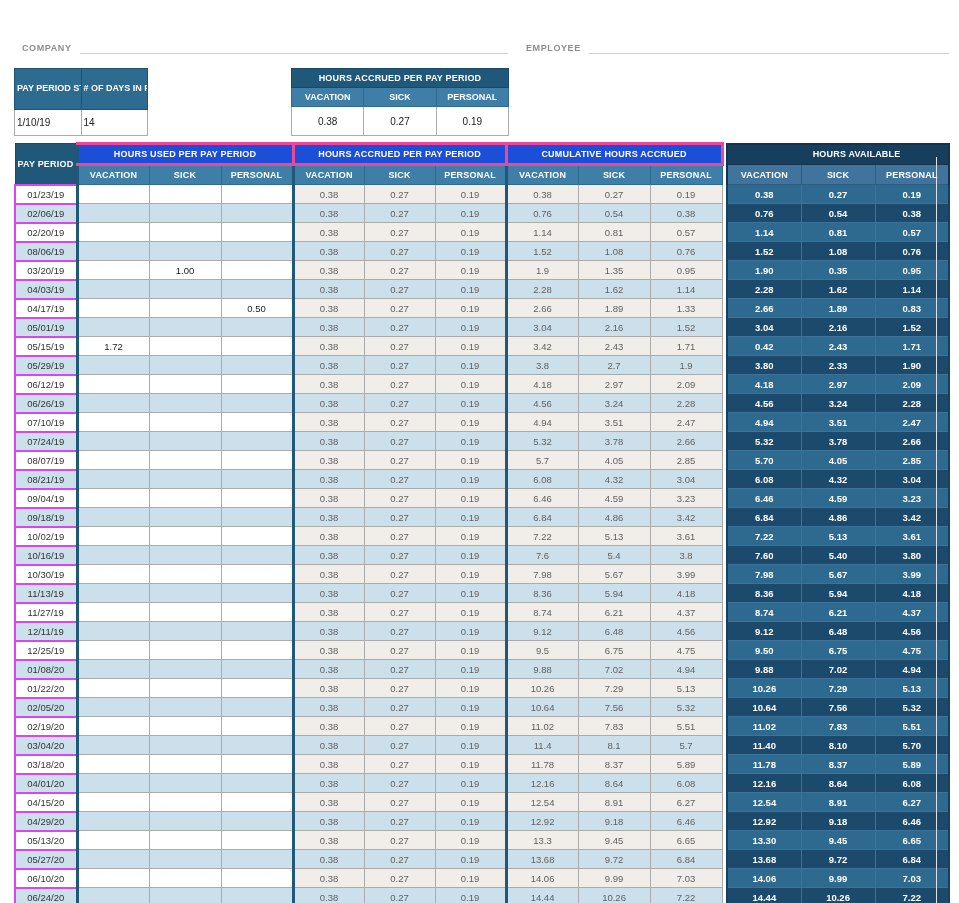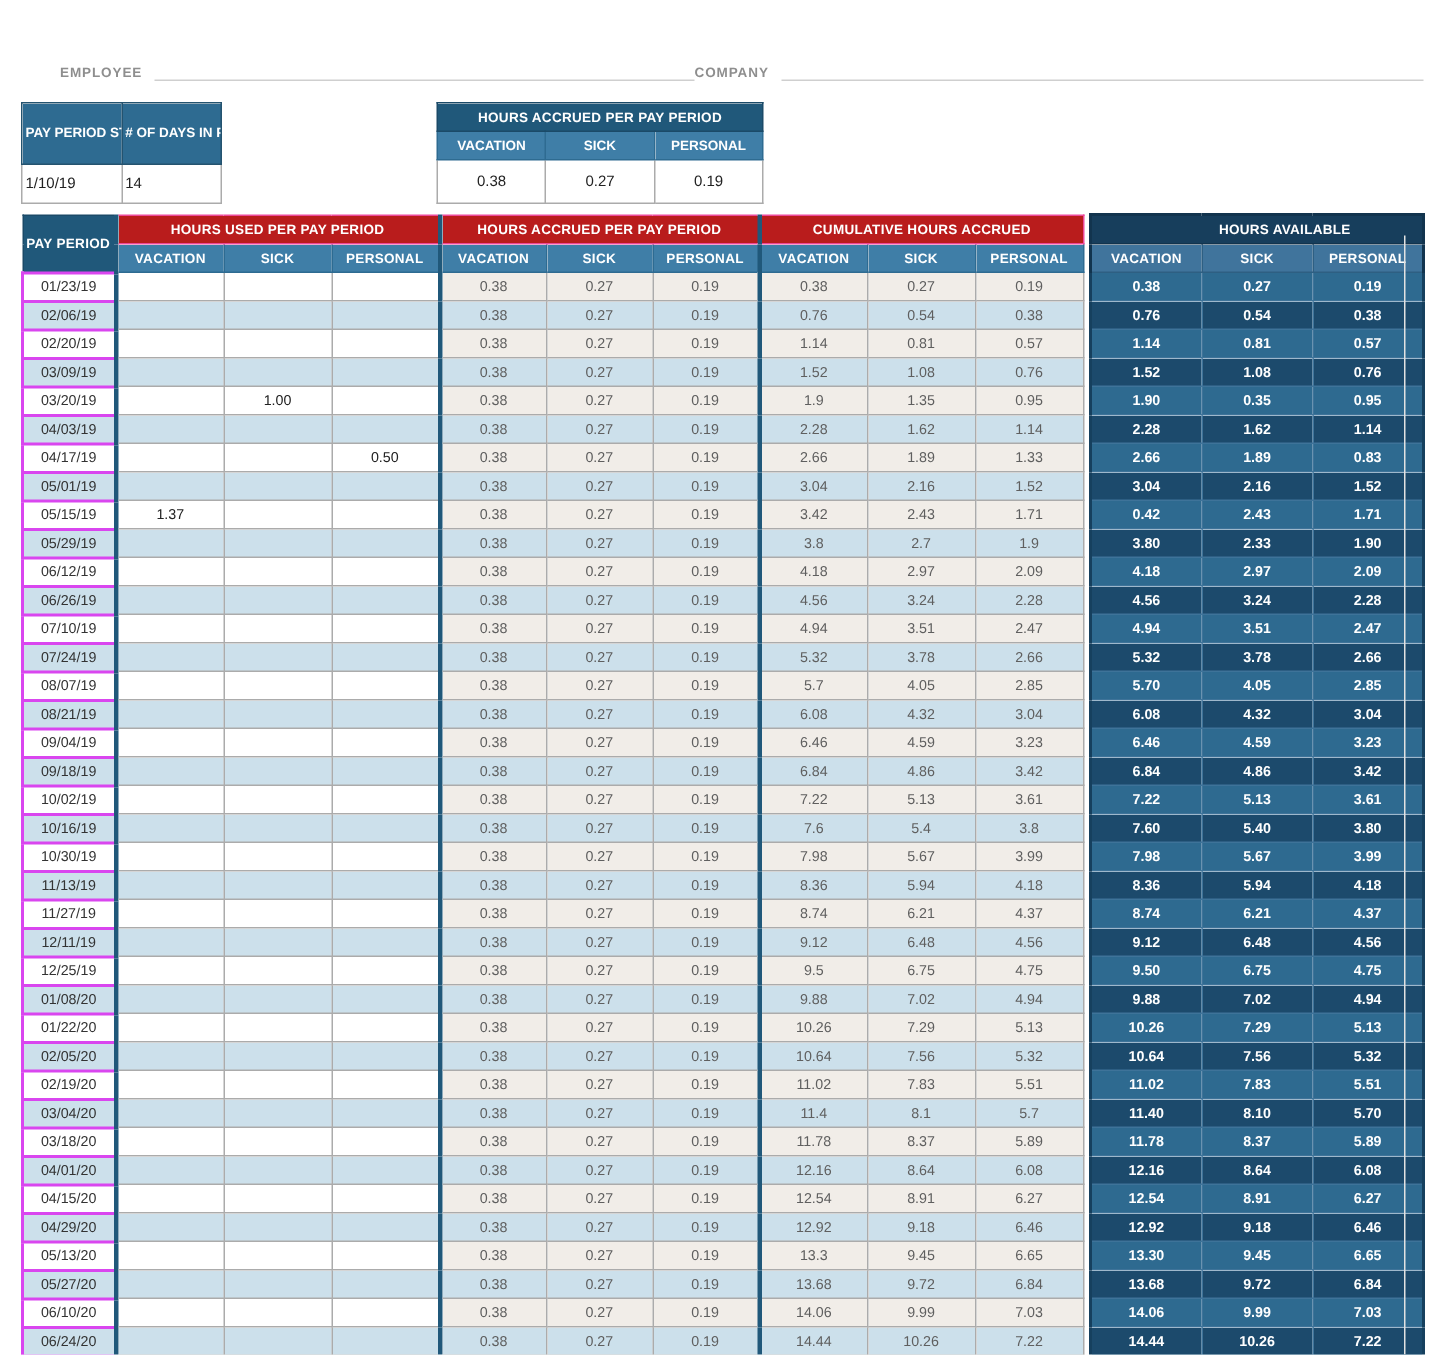--- a/index.html
+++ b/index.html
@@ -22,21 +22,21 @@
   .setup-table th{background:#2E6B91;color:#fff;font-size:9px;font-weight:bold;height:40px;border:1px solid #24536F;line-height:1.3;}
   .setup-table td{background:#fff;color:#222;font-size:10px;text-align:left;height:25px;border:1px solid #ABABAB;}
   .accrual-table{width:218px;margin-left:143px;}
   .accrual-table .t-title th{background:#20587A;color:#fff;font-size:9px;font-weight:bold;height:18px;border:1px solid #1B4A68;letter-spacing:0.2px;}
   .accrual-table .t-sub th{background:#3F7EA7;color:#fff;font-size:9px;font-weight:bold;height:18px;border:1px solid #2E6B91;}
   .accrual-table td{background:#fff;color:#222;font-size:10px;text-align:center;height:26px;border:1px solid #ABABAB;}
 
   .main-table{width:934px;margin-top:6px;}
   .main-table thead th{color:#fff;font-size:9px;font-weight:bold;letter-spacing:0.2px;}
   .h-date{background:#20587A;border:1px solid #1B4A68;line-height:1.35;}
-  .h-group{background:#b91c1c;border:1px solid #ec4899;height:18px;}
+  .h-group{background:#1d4ed8;border:3px solid #ec4899;height:18px;}
   .h-sub{background:#3F7EA7;border:1px solid #2E6B91;height:18px;}
   .h-group.avail{background:#173E5C;border:2px solid #12344E;border-bottom-width:1px;padding-left:39px;}
   .h-sub.avail{background:#40749C;border:1px solid #2E5F82;}
   .h-sub.avail.first{border-left:2px solid #12344E;}
   .h-sub.avail.last{border-right:2px solid #12344E;}
   .h-gap,.c-gap{background:#fff;border:none;padding:0;}
 
   .main-table tbody td{height:17px;font-size:9.5px;text-align:center;}
   .c-date{color:#333;border:2px solid #d946ef;}
   .c-used{color:#222;border:1px solid #ABABAB;}
@@ -59,26 +59,26 @@
   tbody tr:nth-child(even) .c-avail{background:#1C4A6C;}
 
   .right-line{position:absolute;left:936px;top:157px;height:746px;border-left:1px solid #E2E2E2;}
 </style>
 </head>
 <body>
 
 <div class="page">
 
   <div class="labels-row">
+    <div class="label-group company">
+      <span class="field-label">COMPANY</span>
+      <span class="field-line"></span>
+    </div>
     <div class="label-group employee">
       <span class="field-label">EMPLOYEE</span>
-      <span class="field-line"></span>
-    </div>
-    <div class="label-group company">
-      <span class="field-label">COMPANY</span>
       <span class="field-line"></span>
     </div>
   </div>
 
   <div class="top-tables">
     <table class="setup-table">
       <thead>
         <tr>
           <th>PAY PERIOD START DATE</th>
           <th># OF DAYS IN PAY PERIOD</th>
@@ -197,21 +197,21 @@
           <td class="c-accrued">0.19</td>
           <td class="c-cum sep">1.14</td>
           <td class="c-cum">0.81</td>
           <td class="c-cum">0.57</td>
           <td class="c-gap"></td>
           <td class="c-avail first">1.14</td>
           <td class="c-avail">0.81</td>
           <td class="c-avail last">0.57</td>
         </tr>
         <tr>
-          <td class="c-date">03/09/19</td>
+          <td class="c-date">08/06/19</td>
           <td class="c-used sep"></td>
           <td class="c-used"></td>
           <td class="c-used"></td>
           <td class="c-accrued sep">0.38</td>
           <td class="c-accrued">0.27</td>
           <td class="c-accrued">0.19</td>
           <td class="c-cum sep">1.52</td>
           <td class="c-cum">1.08</td>
           <td class="c-cum">0.76</td>
           <td class="c-gap"></td>
@@ -278,21 +278,21 @@
           <td class="c-cum sep">3.04</td>
           <td class="c-cum">2.16</td>
           <td class="c-cum">1.52</td>
           <td class="c-gap"></td>
           <td class="c-avail first">3.04</td>
           <td class="c-avail">2.16</td>
           <td class="c-avail last">1.52</td>
         </tr>
         <tr>
           <td class="c-date">05/15/19</td>
-          <td class="c-used sep">1.37</td>
+          <td class="c-used sep">1.72</td>
           <td class="c-used"></td>
           <td class="c-used"></td>
           <td class="c-accrued sep">0.38</td>
           <td class="c-accrued">0.27</td>
           <td class="c-accrued">0.19</td>
           <td class="c-cum sep">3.42</td>
           <td class="c-cum">2.43</td>
           <td class="c-cum">1.71</td>
           <td class="c-gap"></td>
           <td class="c-avail first">0.42</td>

